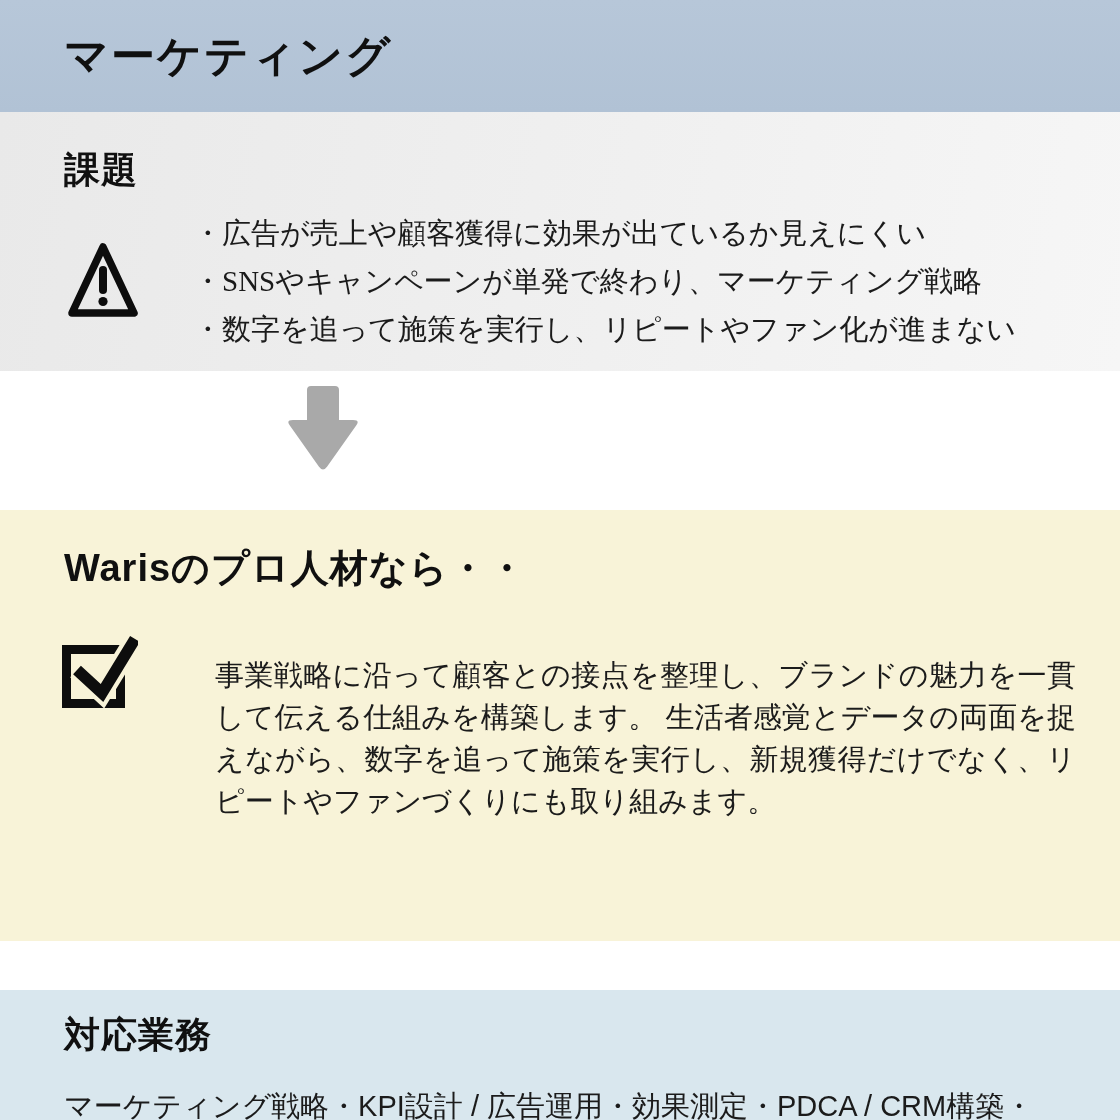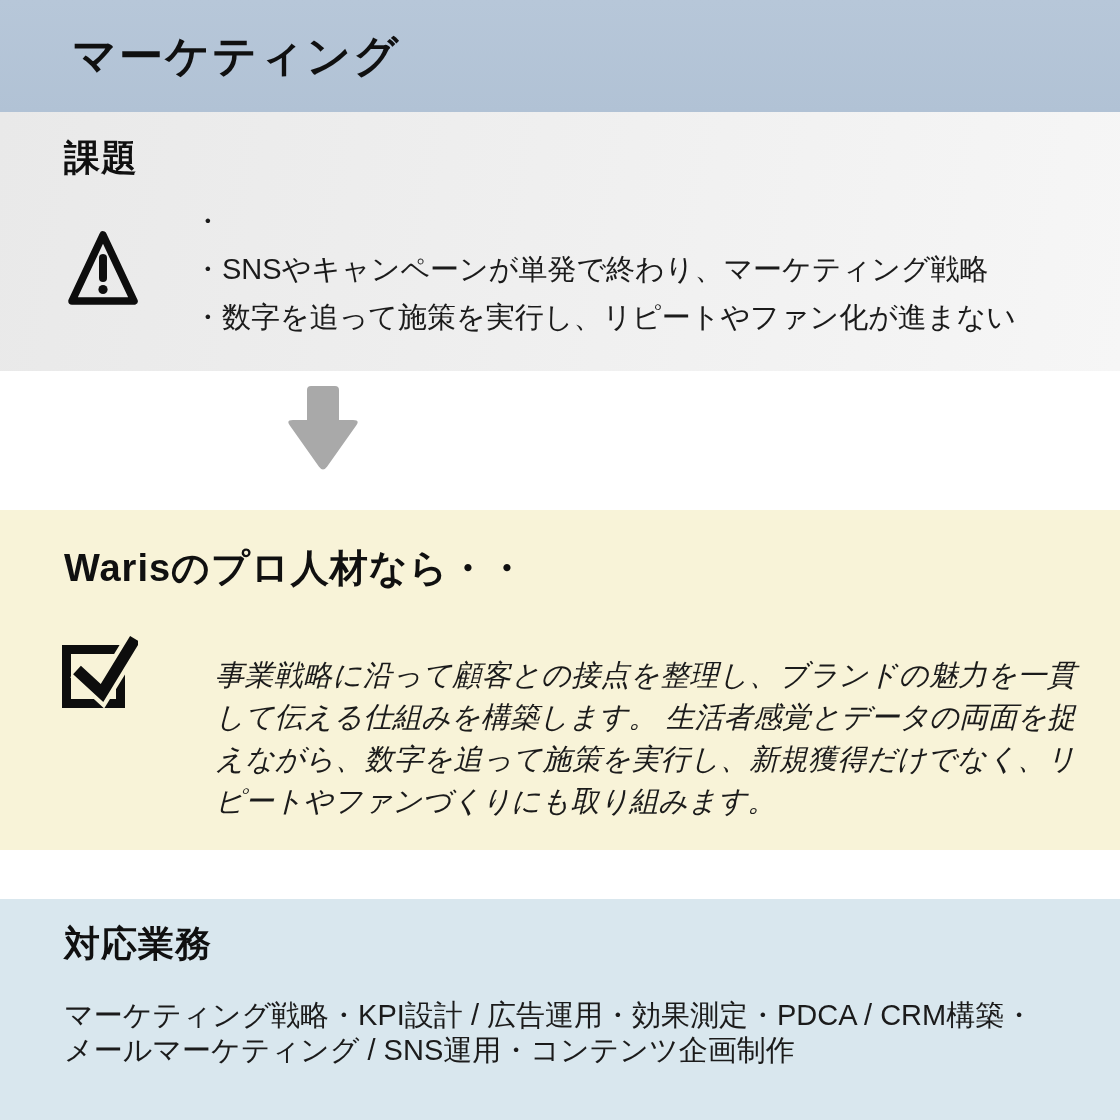--- a/index.html
+++ b/index.html
@@ -25,34 +25,35 @@
   .header {
     height: 112px;
     background: linear-gradient(180deg, #b7c7d9 0%, #b1c2d5 100%);
     display: flex;
     align-items: center;
     padding-left: 64px;
     box-sizing: border-box;
     flex: none;
   }
   .header h1 {
-    margin: 8px;
+    margin: 0;
     font-size: 44px;
     font-weight: 700;
     letter-spacing: 2px;
     color: #101010;
   }
 
   
   .issues {
     height: 259px;
     background: linear-gradient(100deg, #e9e9e9 0%, #f0f0f0 55%, #f6f6f6 100%);
-    padding: 22px 64px 0 64px;
-    box-sizing: border-box;
-    flex: none;
+    padding: 34px 64px 0 64px;
+    box-sizing: border-box;
+    flex: none;
+    font-family: Liberation Serif, serif;
   }
   .issues h2 {
     margin: 0;
     font-size: 36px;
     font-weight: 700;
     letter-spacing: 1px;
     color: #101010;
   }
   .issues-row {
     display: flex;
@@ -88,38 +89,37 @@
     left: 286px;
     top: 15px;
     width: 74px;
     height: 86px;
     color: #a9a9a9;
   }
   .down-arrow svg { width: 100%; height: 100%; display: block; }
 
   
   .solution {
-    height: 340px;
+    height: 431px;
     background: #f8f3d8;
     padding: 33px 44px 8px 64px;
     box-sizing: border-box;
     flex: none;
   }
   .solution h2 {
     margin: 0;
     font-size: 38px;
     font-weight: 700;
     letter-spacing: 1px;
     color: #101010;
   }
   .solution-row {
     display: flex;
     align-items: flex-start;
     margin-top: 31px;
-    font-style: italic;
   }
   .check-icon-box {
     width: 76px;
     height: 76px;
     flex: none;
     margin-left: -2px;
     margin-top: 8px;
     color: #0d0d0d;
   }
   .check-icon-box svg { width: 100%; height: 100%; display: block; }
@@ -173,20 +173,21 @@
       <div class="warning-icon-box">
         <svg viewBox="0 0 76 82" fill="none" xmlns="http://www.w3.org/2000/svg">
           <path d="M38 7 L69 73 H7 Z" stroke="currentColor" stroke-width="7.5" stroke-linejoin="round" fill="none"></path>
           <path d="M38 30 V50" stroke="currentColor" stroke-width="8" stroke-linecap="round"></path>
           <circle cx="38" cy="61.5" r="4.6" fill="currentColor"></circle>
         </svg>
       </div>
       <div class="bullet-list">
         <div class="bullet-item">
           <span class="bullet-dot">・</span>
+          <span>広告が売上や顧客獲得に効果が出ているか見えにくい</span>
         </div>
         <div class="bullet-item">
           <span class="bullet-dot">・</span>
           <span>SNSやキャンペーンが単発で終わり、マーケティング戦略</span>
         </div>
         <div class="bullet-item">
           <span class="bullet-dot">・</span>
           <span>数字を追って施策を実行し、リピートやファン化が進まない</span>
         </div>
       </div>

